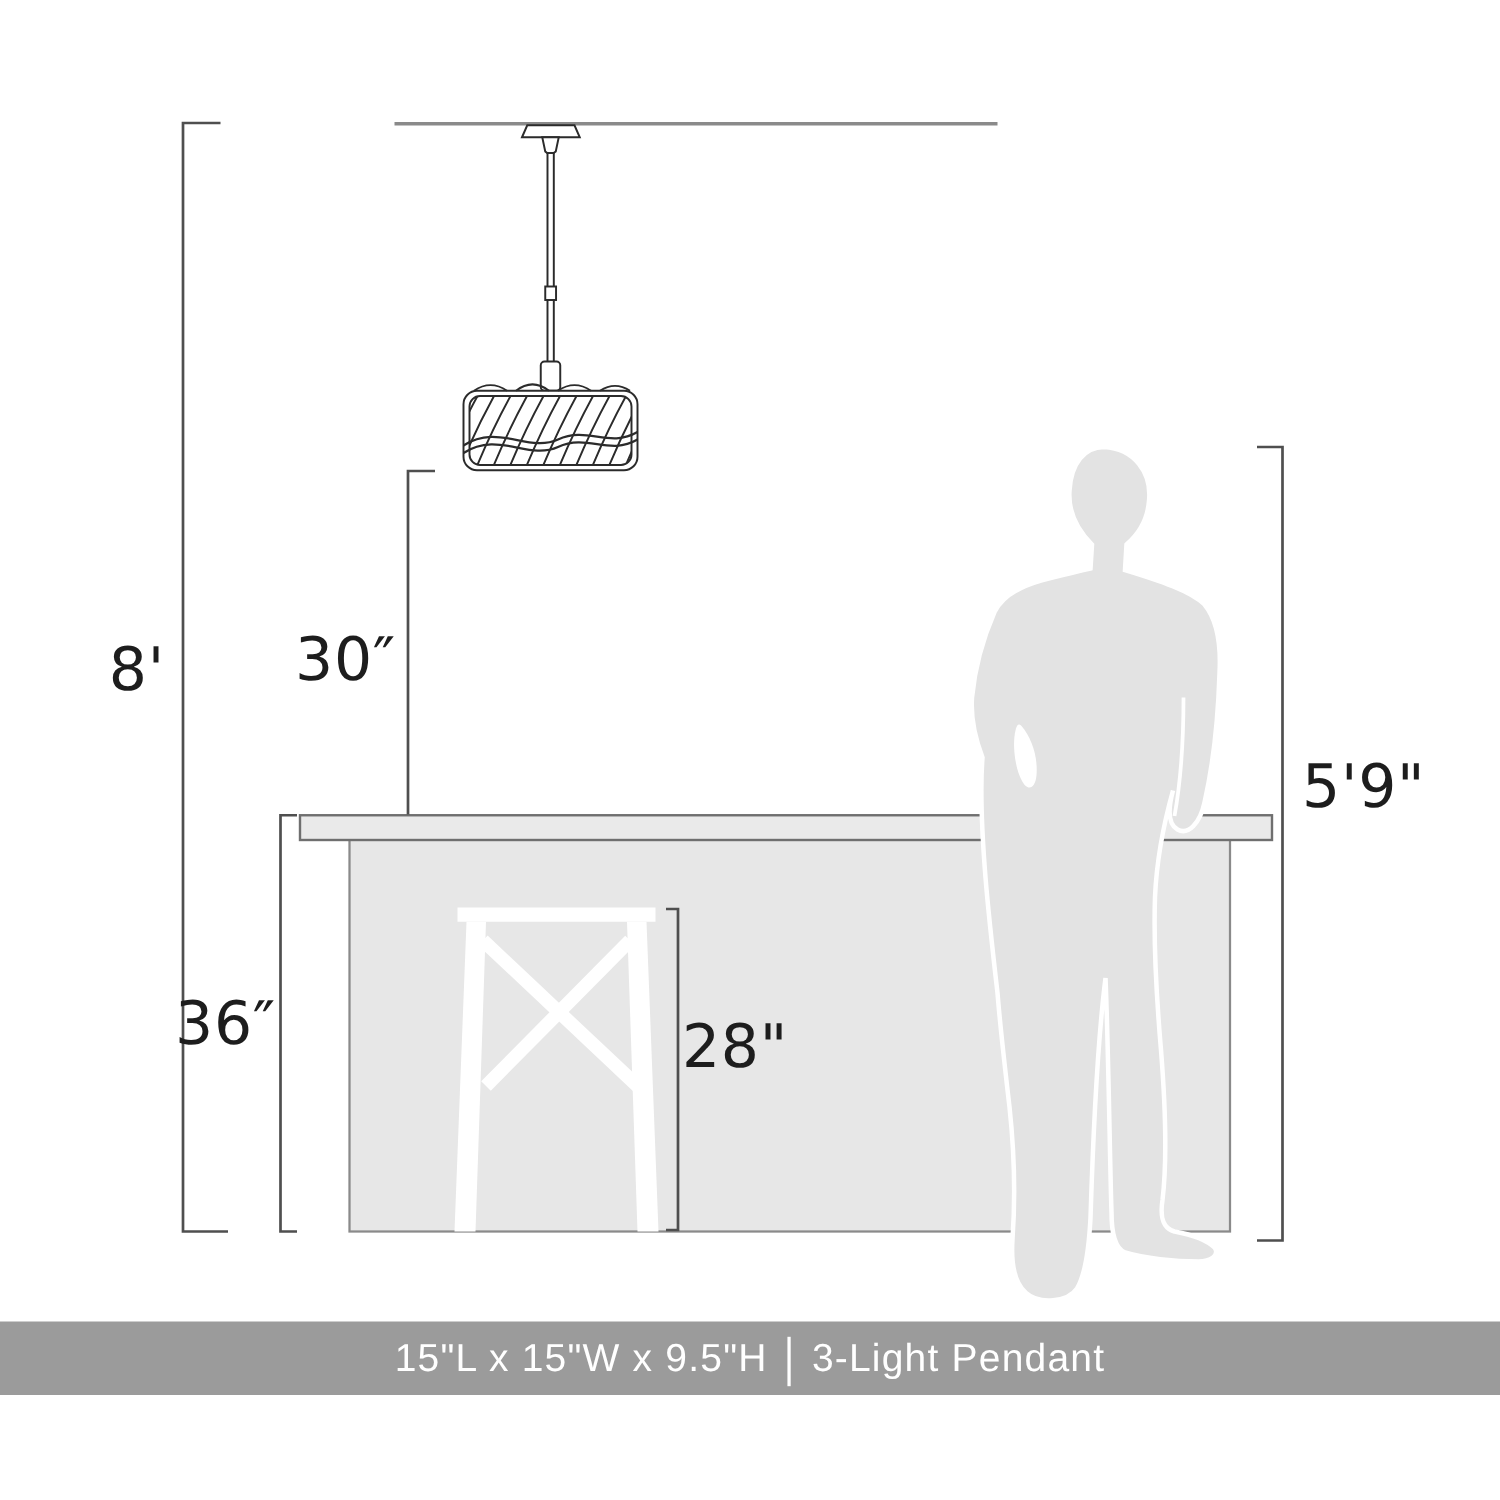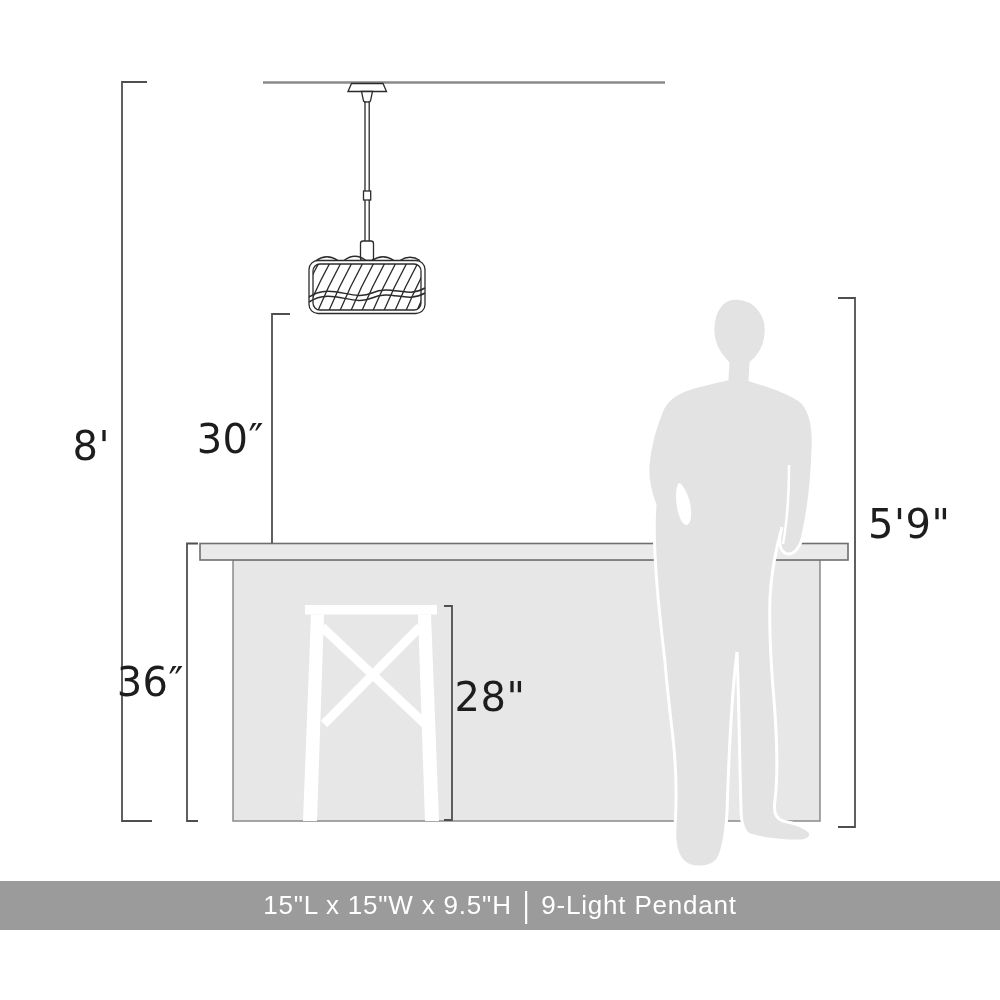--- a/index.html
+++ b/index.html
@@ -145,15 +145,15 @@
       <text class="dim-label" x="264" y="453" text-anchor="end">30″</text>
       <text class="dim-label" x="184" y="696" text-anchor="end">36″</text>
       <text class="dim-label" x="490" y="711" text-anchor="middle">28"</text>
       <text class="dim-label" x="868" y="538" text-anchor="start">5'9"</text>
     </g>
   </svg>
 
   <div class="caption-bar" style="background-color: rgb(155, 155, 155); color: rgb(255, 255, 255);">
     <span>15"L x 15"W x 9.5"H</span>
     <span class="caption-divider">|</span>
-    <span>9-Light Pendant</span>
+    <span>3-Light Pendant</span>
   </div>
 </div>
 
 </body></html>

